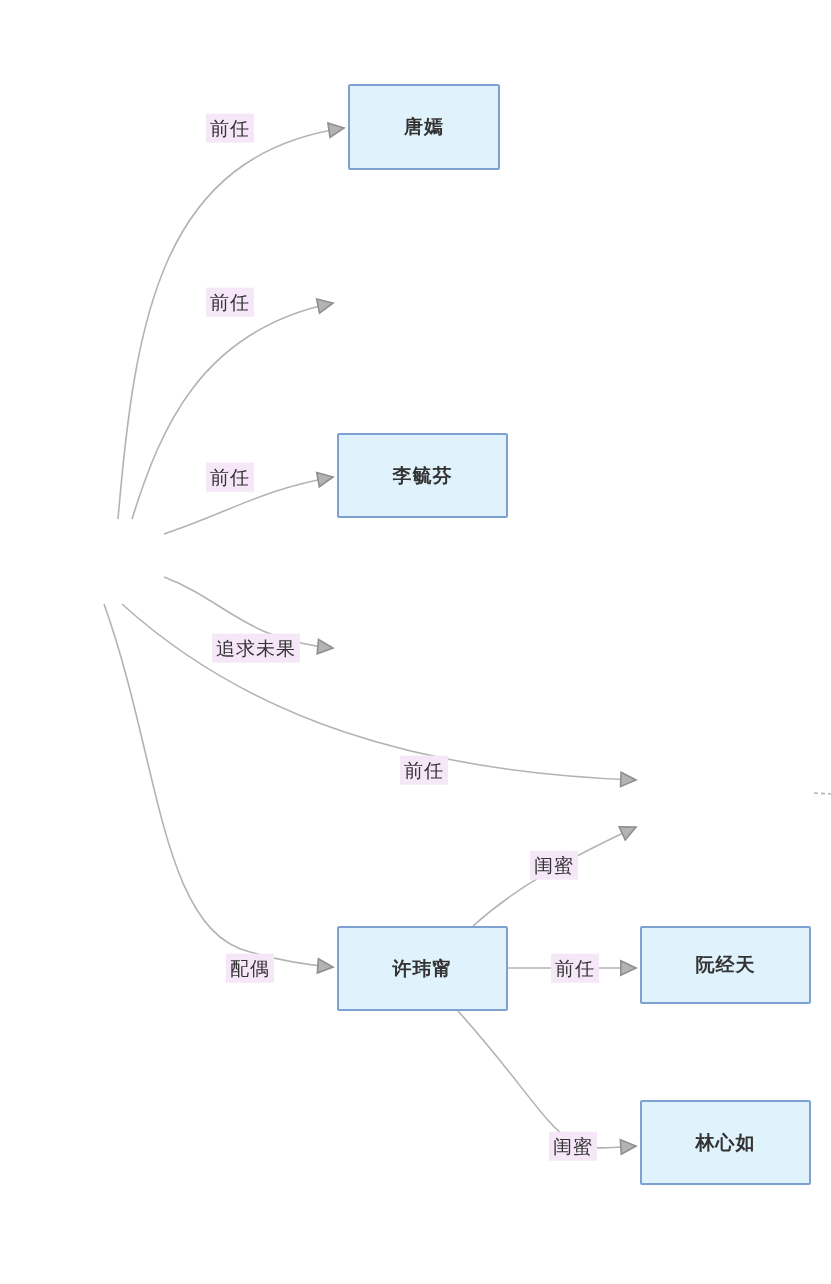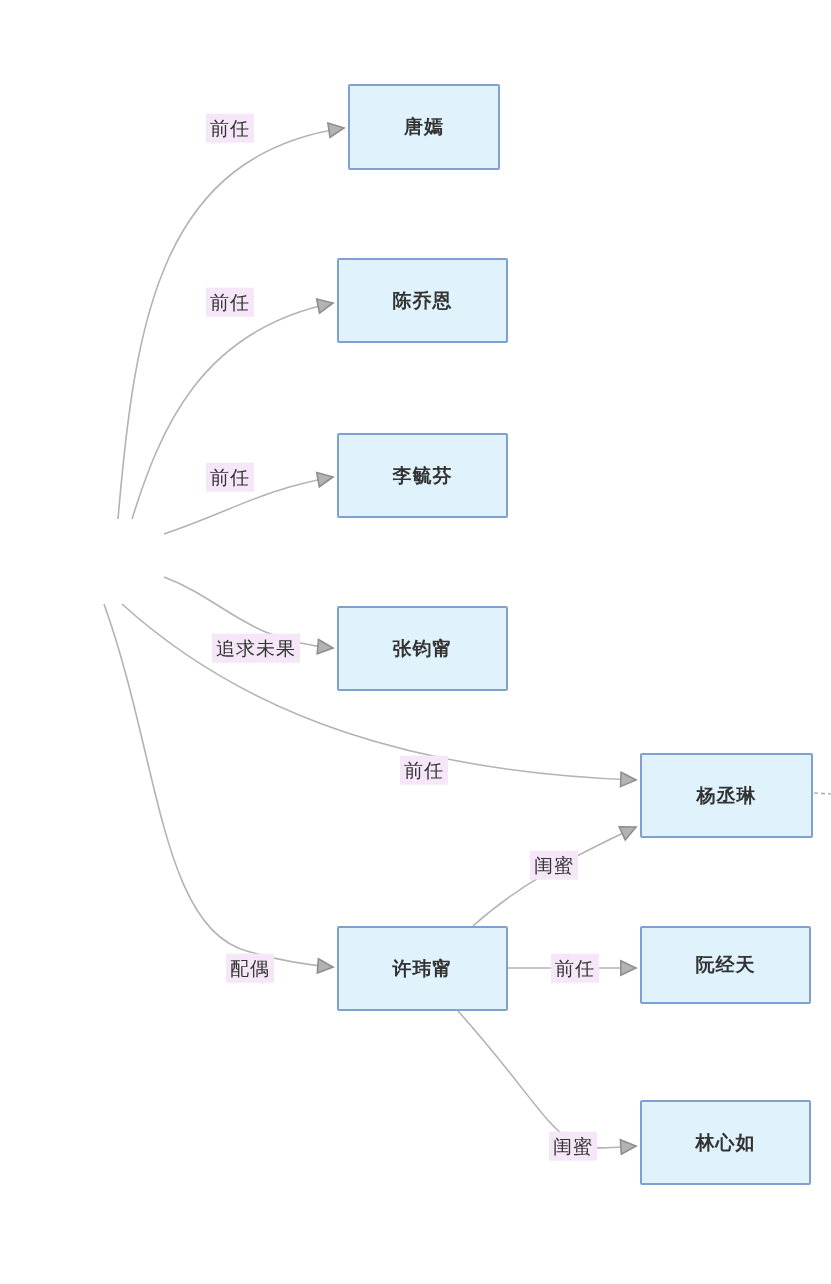--- a/index.html
+++ b/index.html
@@ -65,31 +65,22 @@
     <path class="edge" marker-end="url(#arrow)" d="M 104 604 C 160 760 160 930 250 952 C 282 961 305 965 333 967"></path>
     <path class="edge" marker-end="url(#arrow)" d="M 473 926 C 515 888 565 860 636 827"></path>
     <path class="edge" marker-end="url(#arrow)" d="M 508 968 L 636 968"></path>
     <path class="edge" marker-end="url(#arrow)" d="M 458 1011 C 520 1080 545 1125 570 1140 C 592 1151 606 1148 636 1146"></path>
     <path class="edge dashed" d="M 814 793 L 831 794"></path>
   </svg>
 
   <div class="node" style="left:348px;top:84px;width:152px;height:86px">
     <span>唐嫣</span>
   </div>
-  <div class="node" style="left:337px;top:258px;width:171px;height:85px">
-    <span>陈乔恩</span>
-  </div>
   <div class="node" style="left:337px;top:433px;width:171px;height:85px">
     <span>李毓芬</span>
-  </div>
-  <div class="node" style="left:337px;top:606px;width:171px;height:85px">
-    <span>张钧甯</span>
-  </div>
-  <div class="node" style="left:640px;top:753px;width:173px;height:85px">
-    <span>杨丞琳</span>
   </div>
   <div class="node" style="left:337px;top:926px;width:171px;height:85px">
     <span>许玮甯</span>
   </div>
   <div class="node" style="left:640px;top:926px;width:171px;height:78px">
     <span>阮经天</span>
   </div>
   <div class="node" style="left:640px;top:1100px;width:171px;height:85px">
     <span>林心如</span>
   </div>

